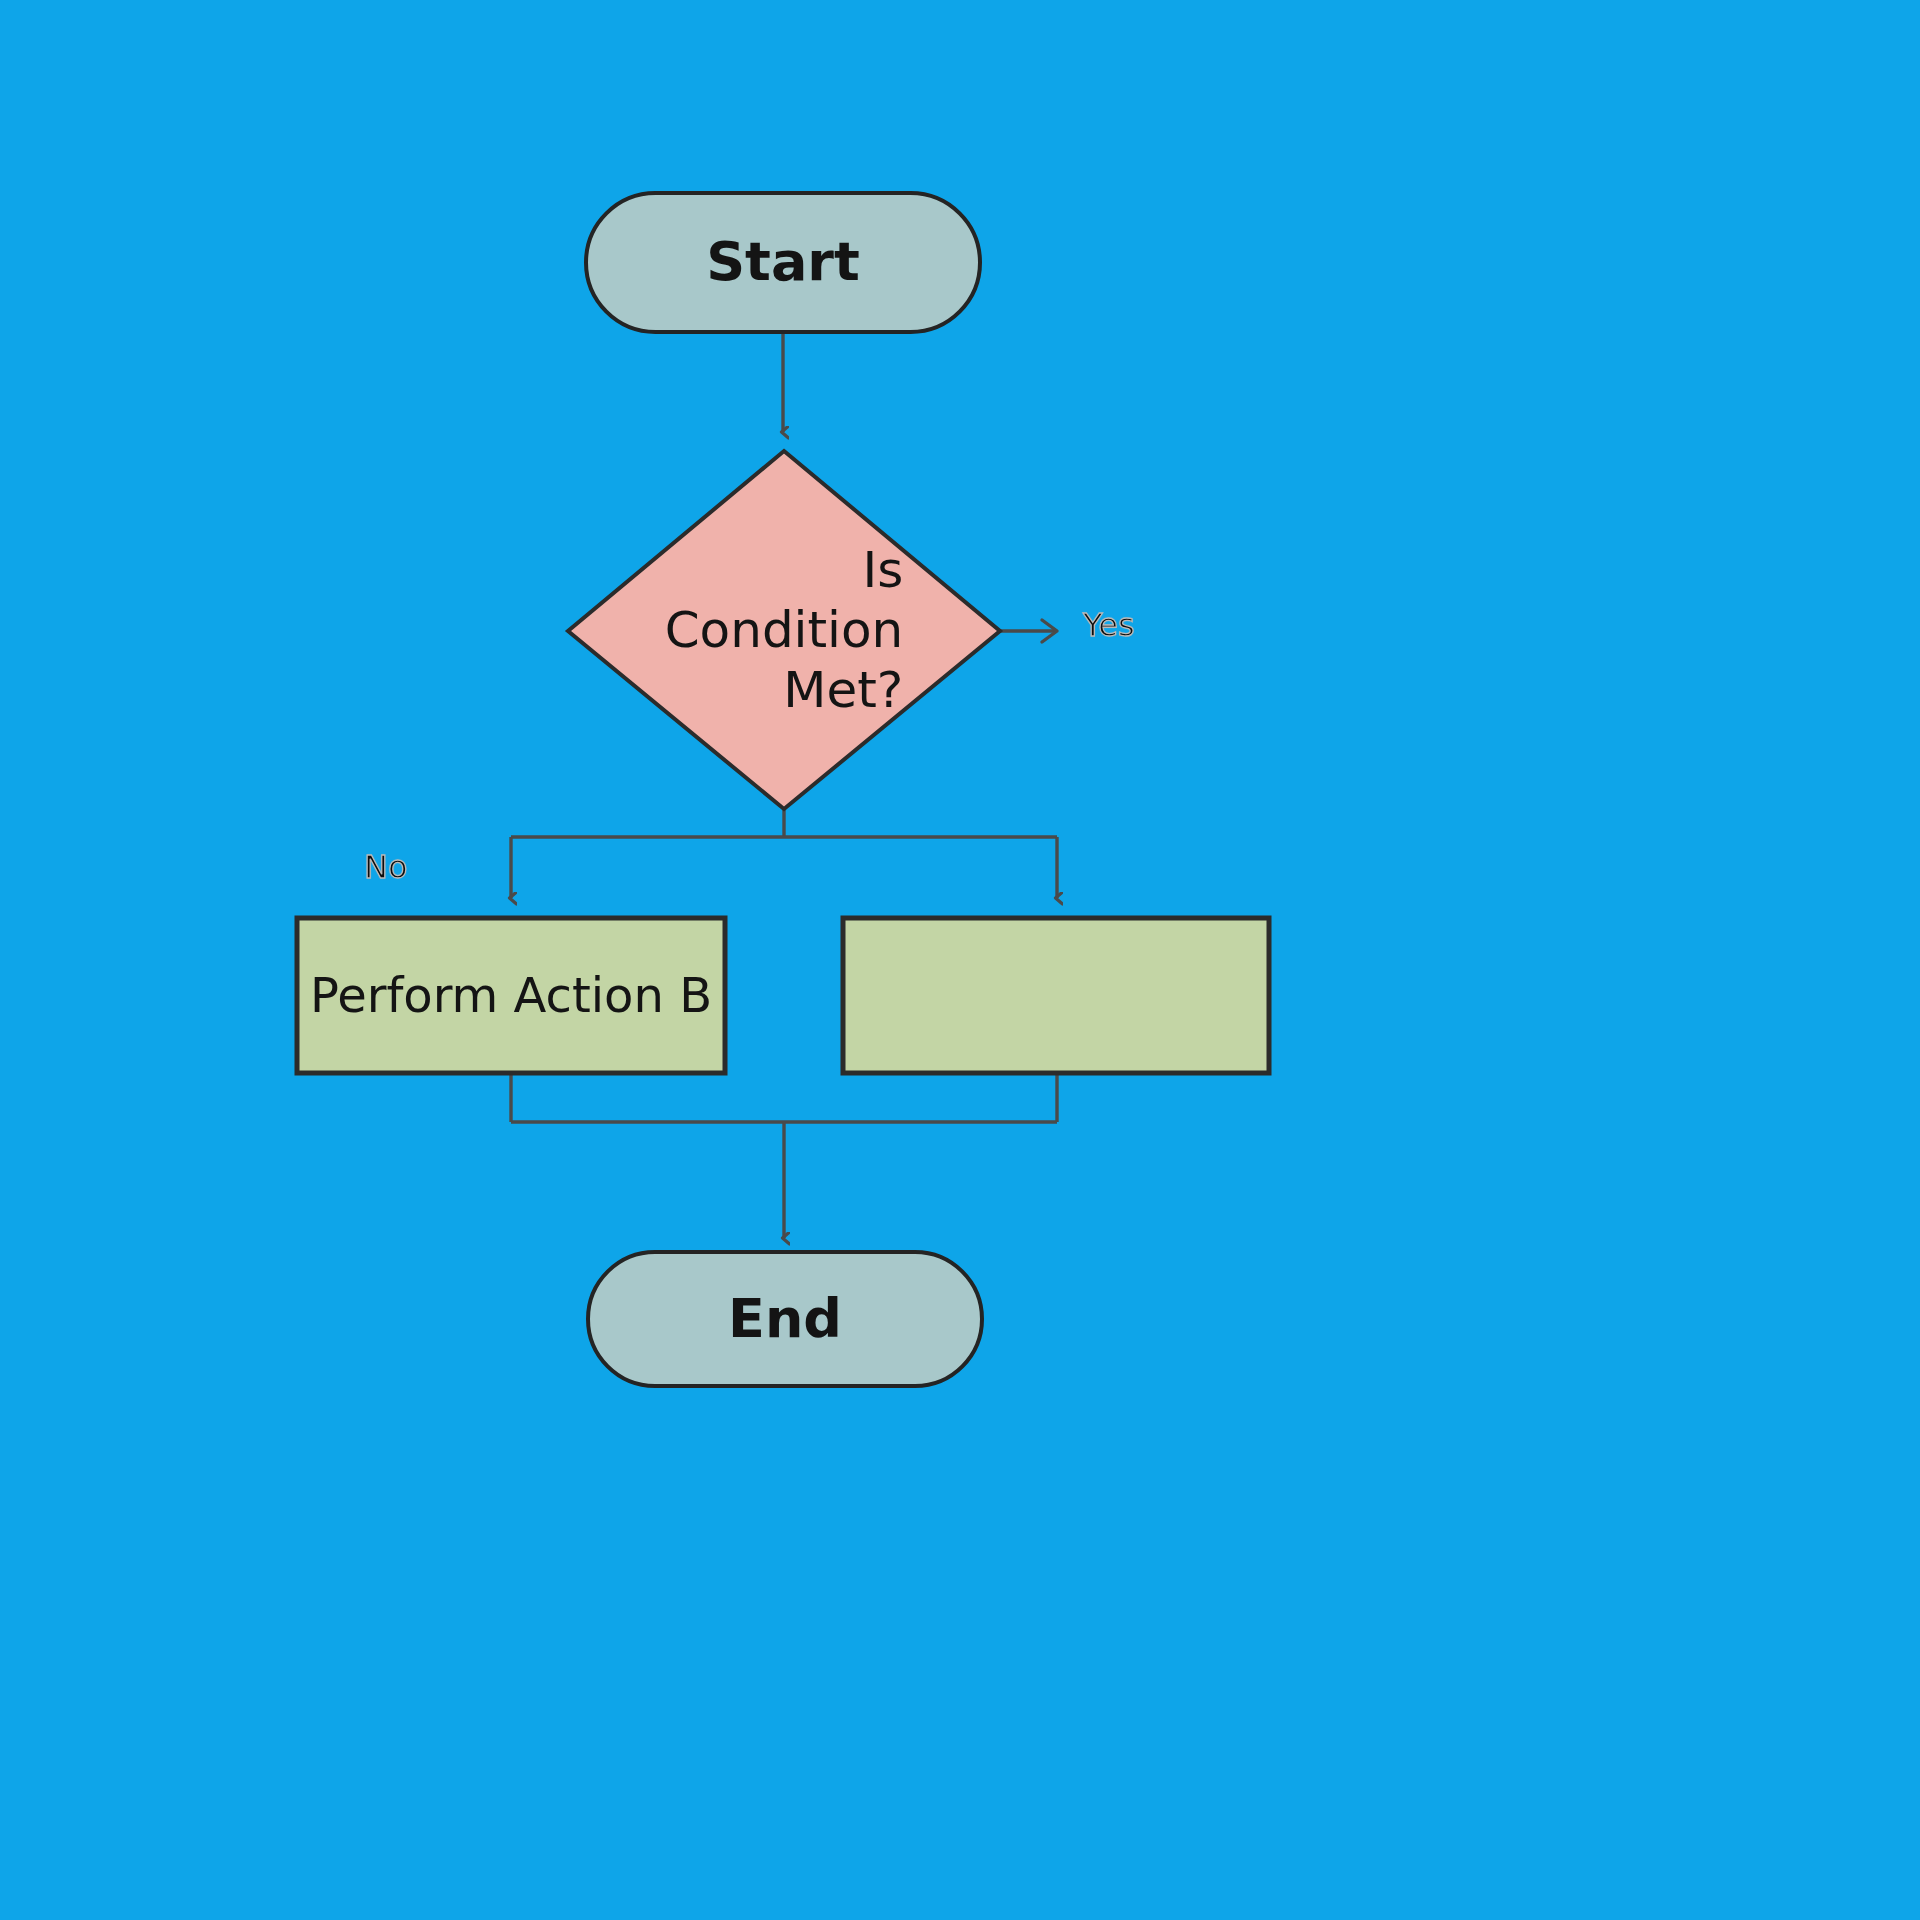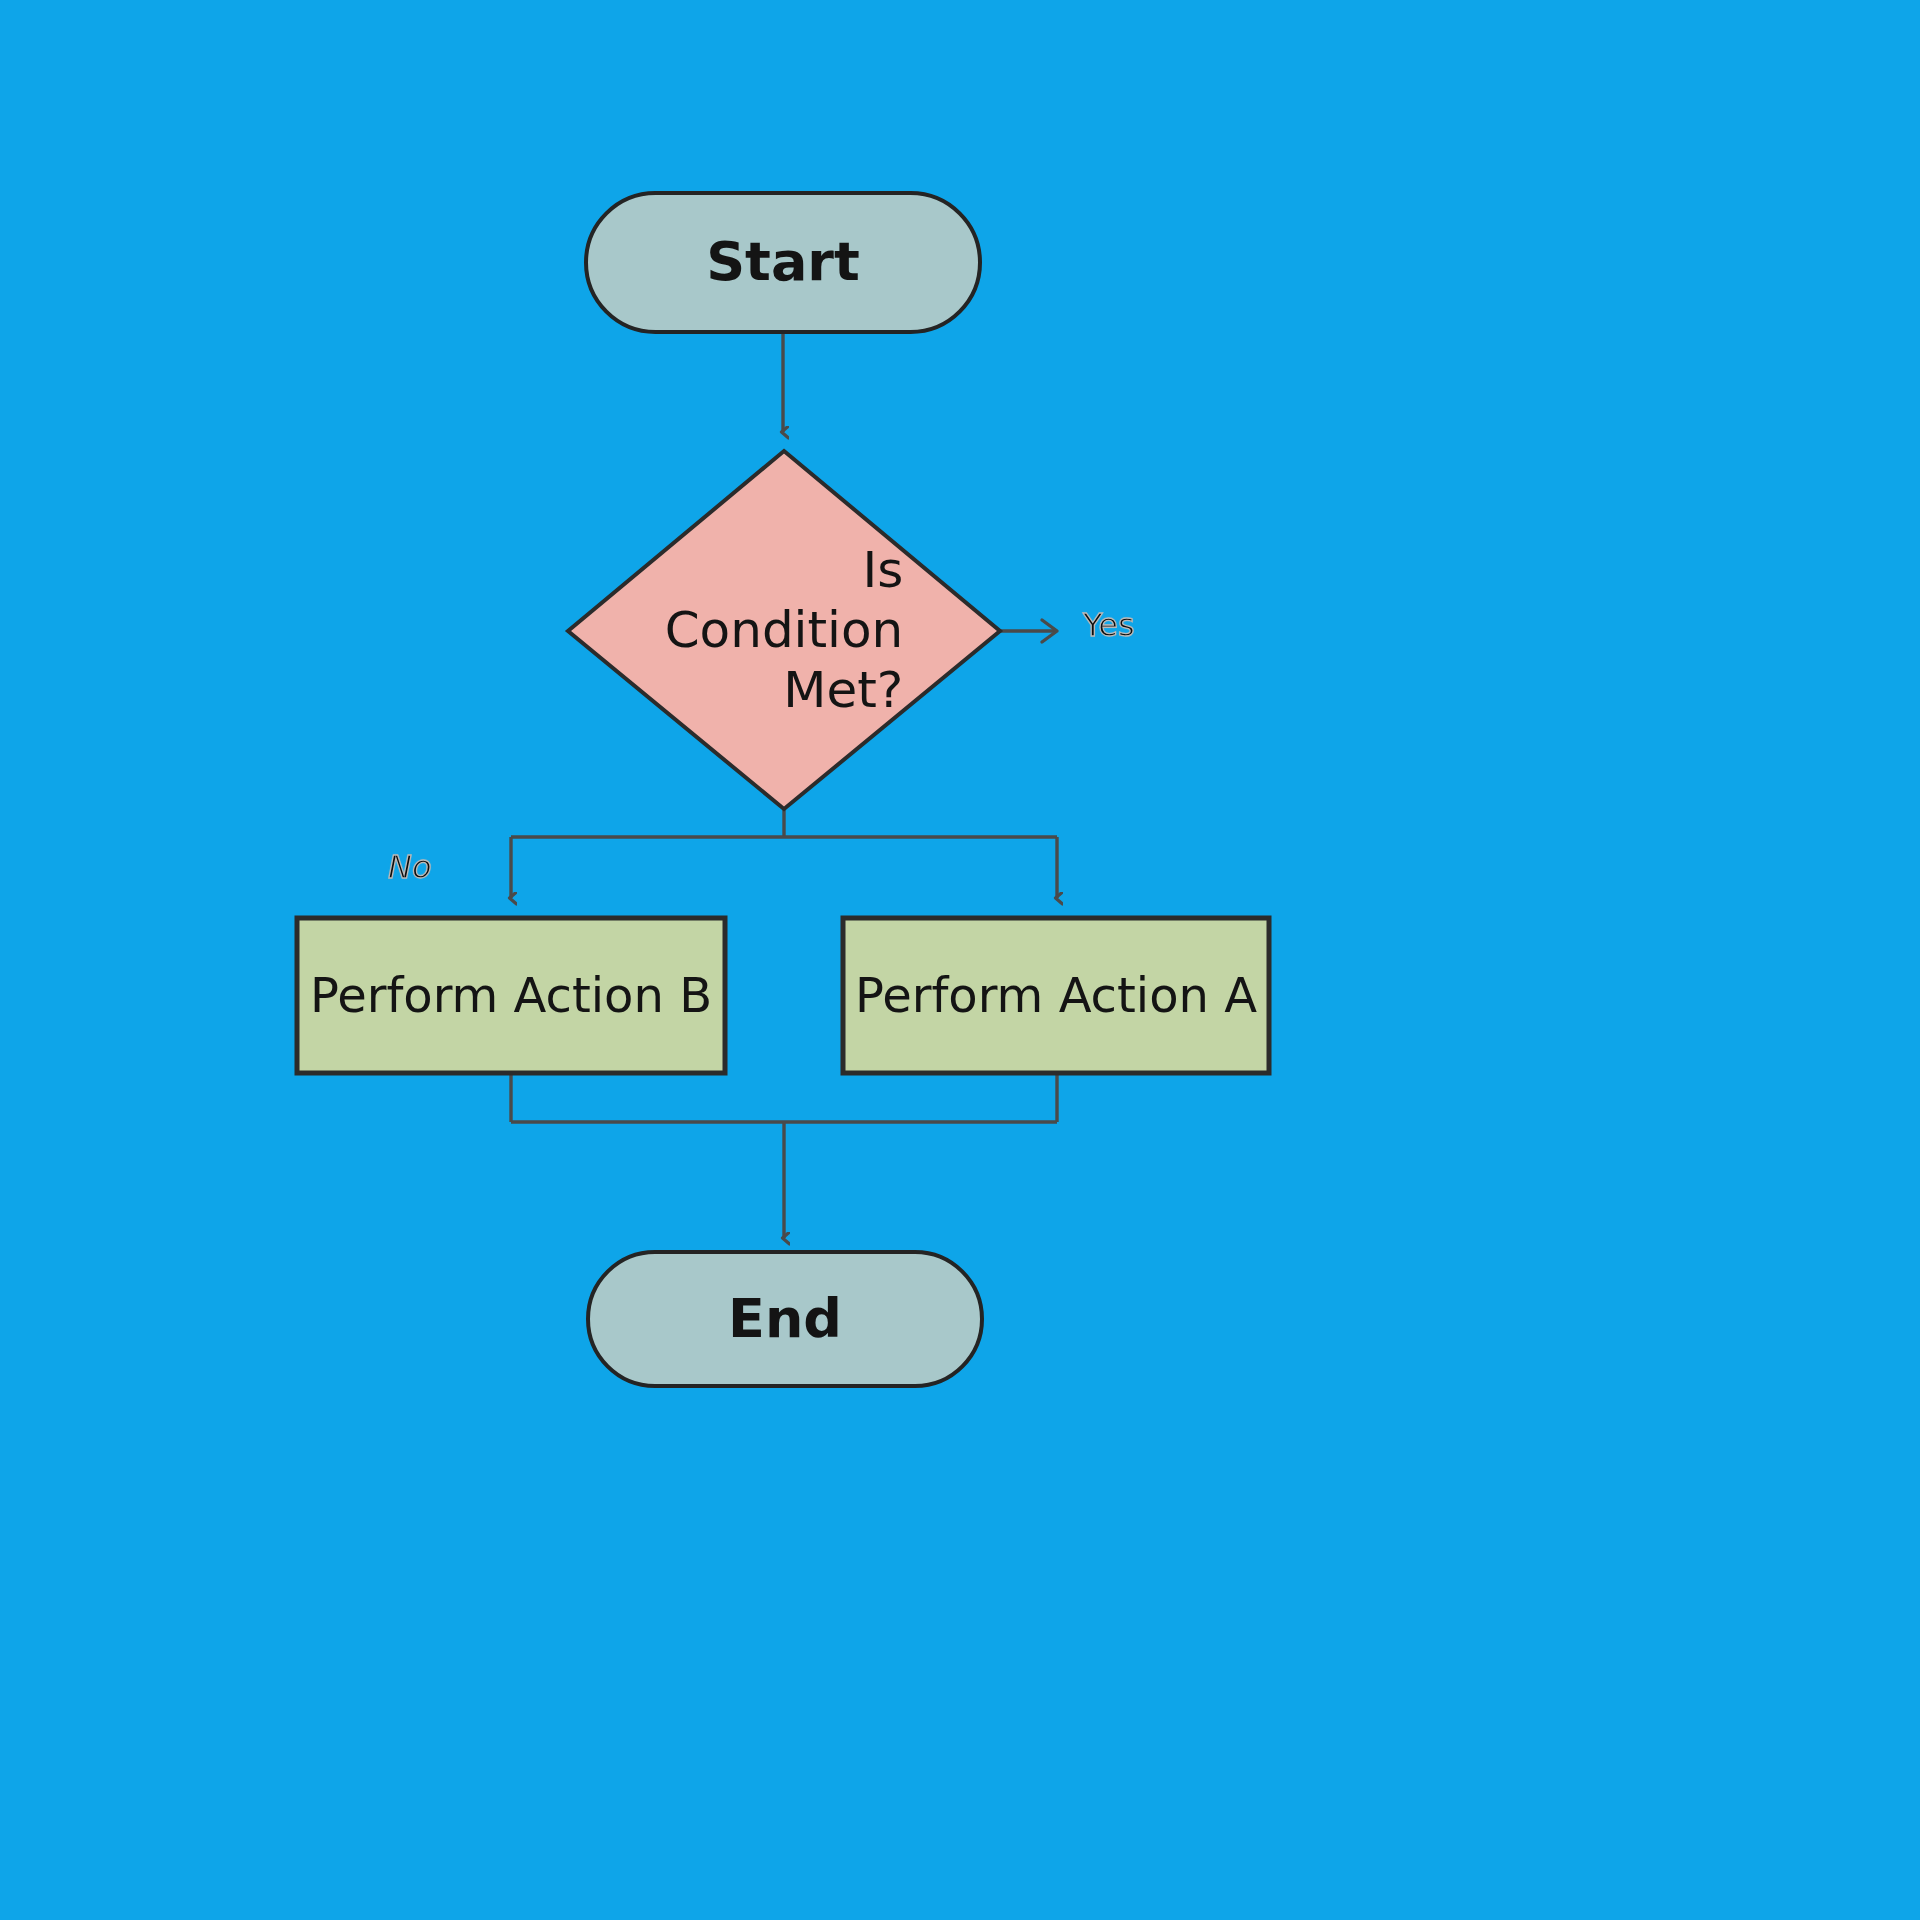--- a/index.html
+++ b/index.html
@@ -119,21 +119,20 @@
   </svg>
 
   <div class="node-label terminal-label" style="left:586px; top:193px; width:394px; height:139px;">Start</div>
 
   <div class="node-label decision-label" style="left:584px; top:530px; width:400px; height:200px;">Is
 Condition
 Met?</div>
 
   <div class="node-label process-label" style="left:297px; top:918px; width:428px; height:155px;">Perform Action B</div>
 
-  <div class="node-label process-label" style="left:843px; top:918px; width:426px; height:155px;">Perform Action A</div>
 
   <div class="node-label end-label" style="left:588px; top:1252px; width:394px; height:134px;">End</div>
 
   <div class="edge-label" style="left:1083px; top:606px;">Yes</div>
 
-  <div class="edge-label" style="left:388px; top:848px;font-style:italic;">No</div>
+  <div class="edge-label" style="left:364px; top:848px;">No</div>
 
 </div>
 
 </body></html>

